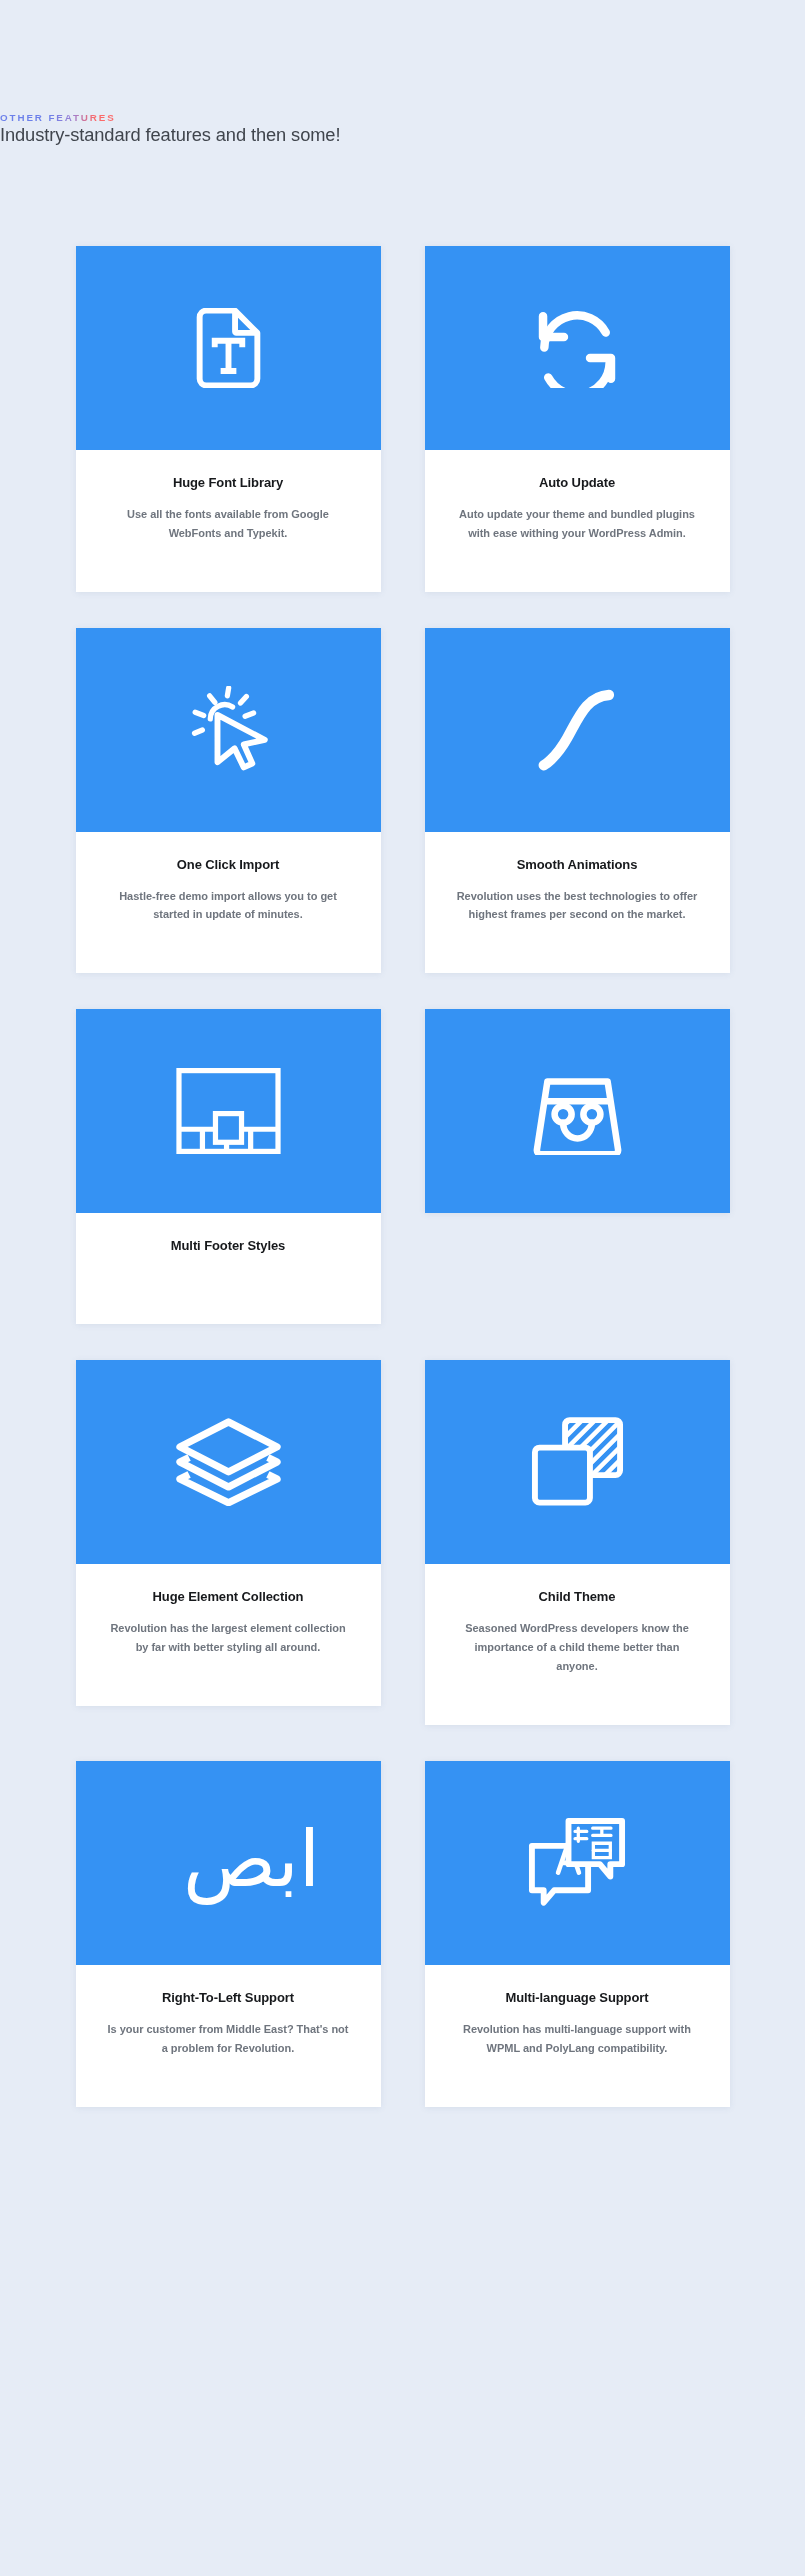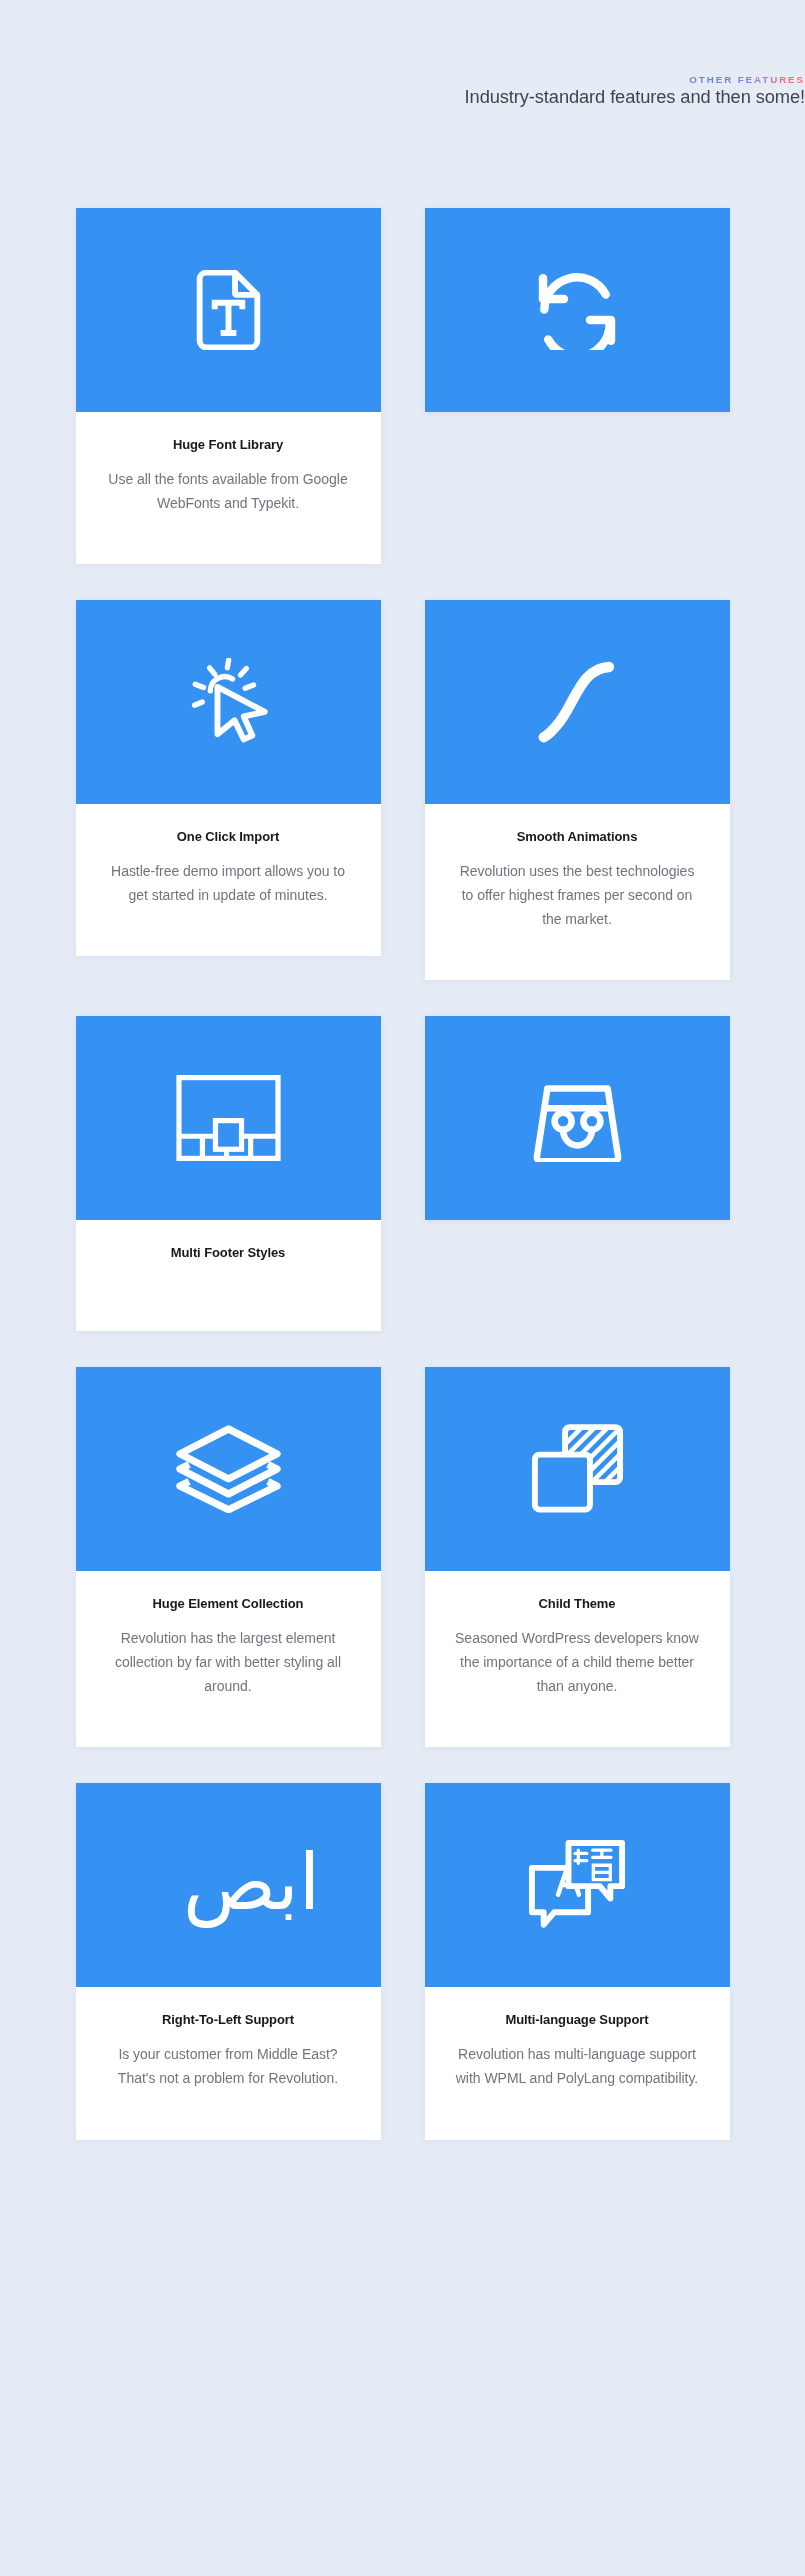--- a/index.html
+++ b/index.html
@@ -15,22 +15,22 @@
   }
   .page {
     width: 805px;
     min-height: 2576px;
     box-sizing: border-box;
     background: #e6ecf6;
     position: relative;
   }
   
   .section-head {
-    padding-top: 73px;
-    text-align: right;
+    padding-top: 111px;
+    text-align: left;
   }
   .eyebrow {
     font-size: 9.8px;
     font-weight: bold;
     letter-spacing: 1.9px;
     text-transform: uppercase;
     background: linear-gradient(90deg, #6c80ea 0%, #6c80ea 42%, #9a7fd4 62%, #fb6a6a 82%, #fb6a6a 100%);
     -webkit-background-clip: text;
     background-clip: text;
     color: transparent;
@@ -83,25 +83,26 @@
   }
   .card-title {
     font-size: 13px;
     font-weight: bold;
     color: #17191c;
     letter-spacing: -0.1px;
     margin: 0 0 14.4px 0;
     line-height: 1.2;
   }
   .card-desc {
-    font-size: 14px;
+    font-size: 11px;
     color: #6f757e;
     line-height: 1.72;
     margin: 8px;
     letter-spacing: -0.03px;
+    font-weight: bold;
   }
   .rtl-glyph {
     color: #ffffff;
     font-size: 77px;
     line-height: 1;
     font-family: "DejaVu Sans", sans-serif;
     direction: rtl;
     font-weight: 400;
     padding-bottom: 6.5px;
     margin-left: 47px;
@@ -138,20 +139,24 @@
     <div class="card">
       <div class="card-media">
         <span>
           <svg width="84" height="81" viewBox="0 0 128 124" fill="none">
             <path d="M14 62a50 50 0 0 1 94-23" stroke="#fff" stroke-width="13" stroke-linecap="round"></path>
             <path d="M114 85a50 50 0 0 1-94 23" stroke="#fff" stroke-width="13" stroke-linecap="round"></path>
             <path d="M12 14v32h32" stroke="#fff" stroke-width="13" stroke-linecap="round" stroke-linejoin="round"></path>
             <path d="M116 110V78H84" stroke="#fff" stroke-width="13" stroke-linecap="round" stroke-linejoin="round"></path>
           </svg>
         </span>
+      </div>
+      <div class="card-body">
+        <h3 class="card-title">Auto Update</h3>
+        <p class="card-desc">Auto update your theme and bundled plugins with ease withing your WordPress Admin.</p>
       </div>
     </div>
 
     <div class="card">
       <div class="card-media">
         <span>
           <svg width="88" height="88" viewBox="0 0 134 134" fill="none">
             <path d="M40 50a22 22 0 0 1 34-18" stroke="#fff" stroke-width="8" stroke-linecap="round"></path>
             <path d="M47 25l-8-10M66 15l2-12M86 26l9-10M30 45l-13-5M28 67l-12 5M93 46l13-5" stroke="#fff" stroke-width="8" stroke-linecap="round"></path>
             <path d="M51 44l72 38-32 7 13 29-13 6-14-29-26 21z" stroke="#fff" stroke-width="9" stroke-linejoin="round"></path>

